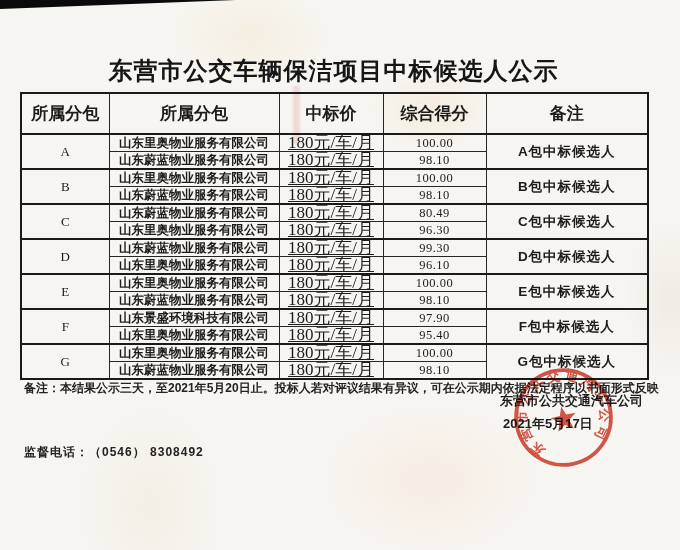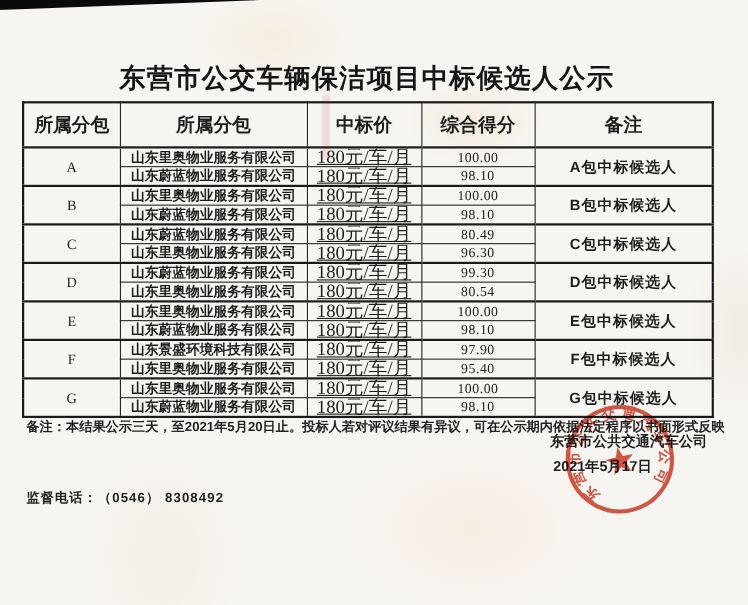--- a/index.html
+++ b/index.html
@@ -136,21 +136,21 @@
         <tr class="pkg-start">
           <td class="col-pkg" rowspan="2">D</td>
           <td class="col-name" rowspan="1">山东蔚蓝物业服务有限公司</td>
           <td class="col-price" rowspan="1">180元/车/月</td>
           <td class="col-score" rowspan="1">99.30</td>
           <td class="col-remark" rowspan="2">D包中标候选人</td>
         </tr>
         <tr>
           <td class="col-name" rowspan="1">山东里奥物业服务有限公司</td>
           <td class="col-price" rowspan="1">180元/车/月</td>
-          <td class="col-score" rowspan="1">80.54</td>
+          <td class="col-score" rowspan="1">96.10</td>
         </tr>
         <tr class="pkg-start">
           <td class="col-pkg" rowspan="2">E</td>
           <td class="col-name" rowspan="1">山东里奥物业服务有限公司</td>
           <td class="col-price" rowspan="1">180元/车/月</td>
           <td class="col-score" rowspan="1">100.00</td>
           <td class="col-remark" rowspan="2">E包中标候选人</td>
         </tr>
         <tr>
           <td class="col-name" rowspan="1">山东蔚蓝物业服务有限公司</td>

